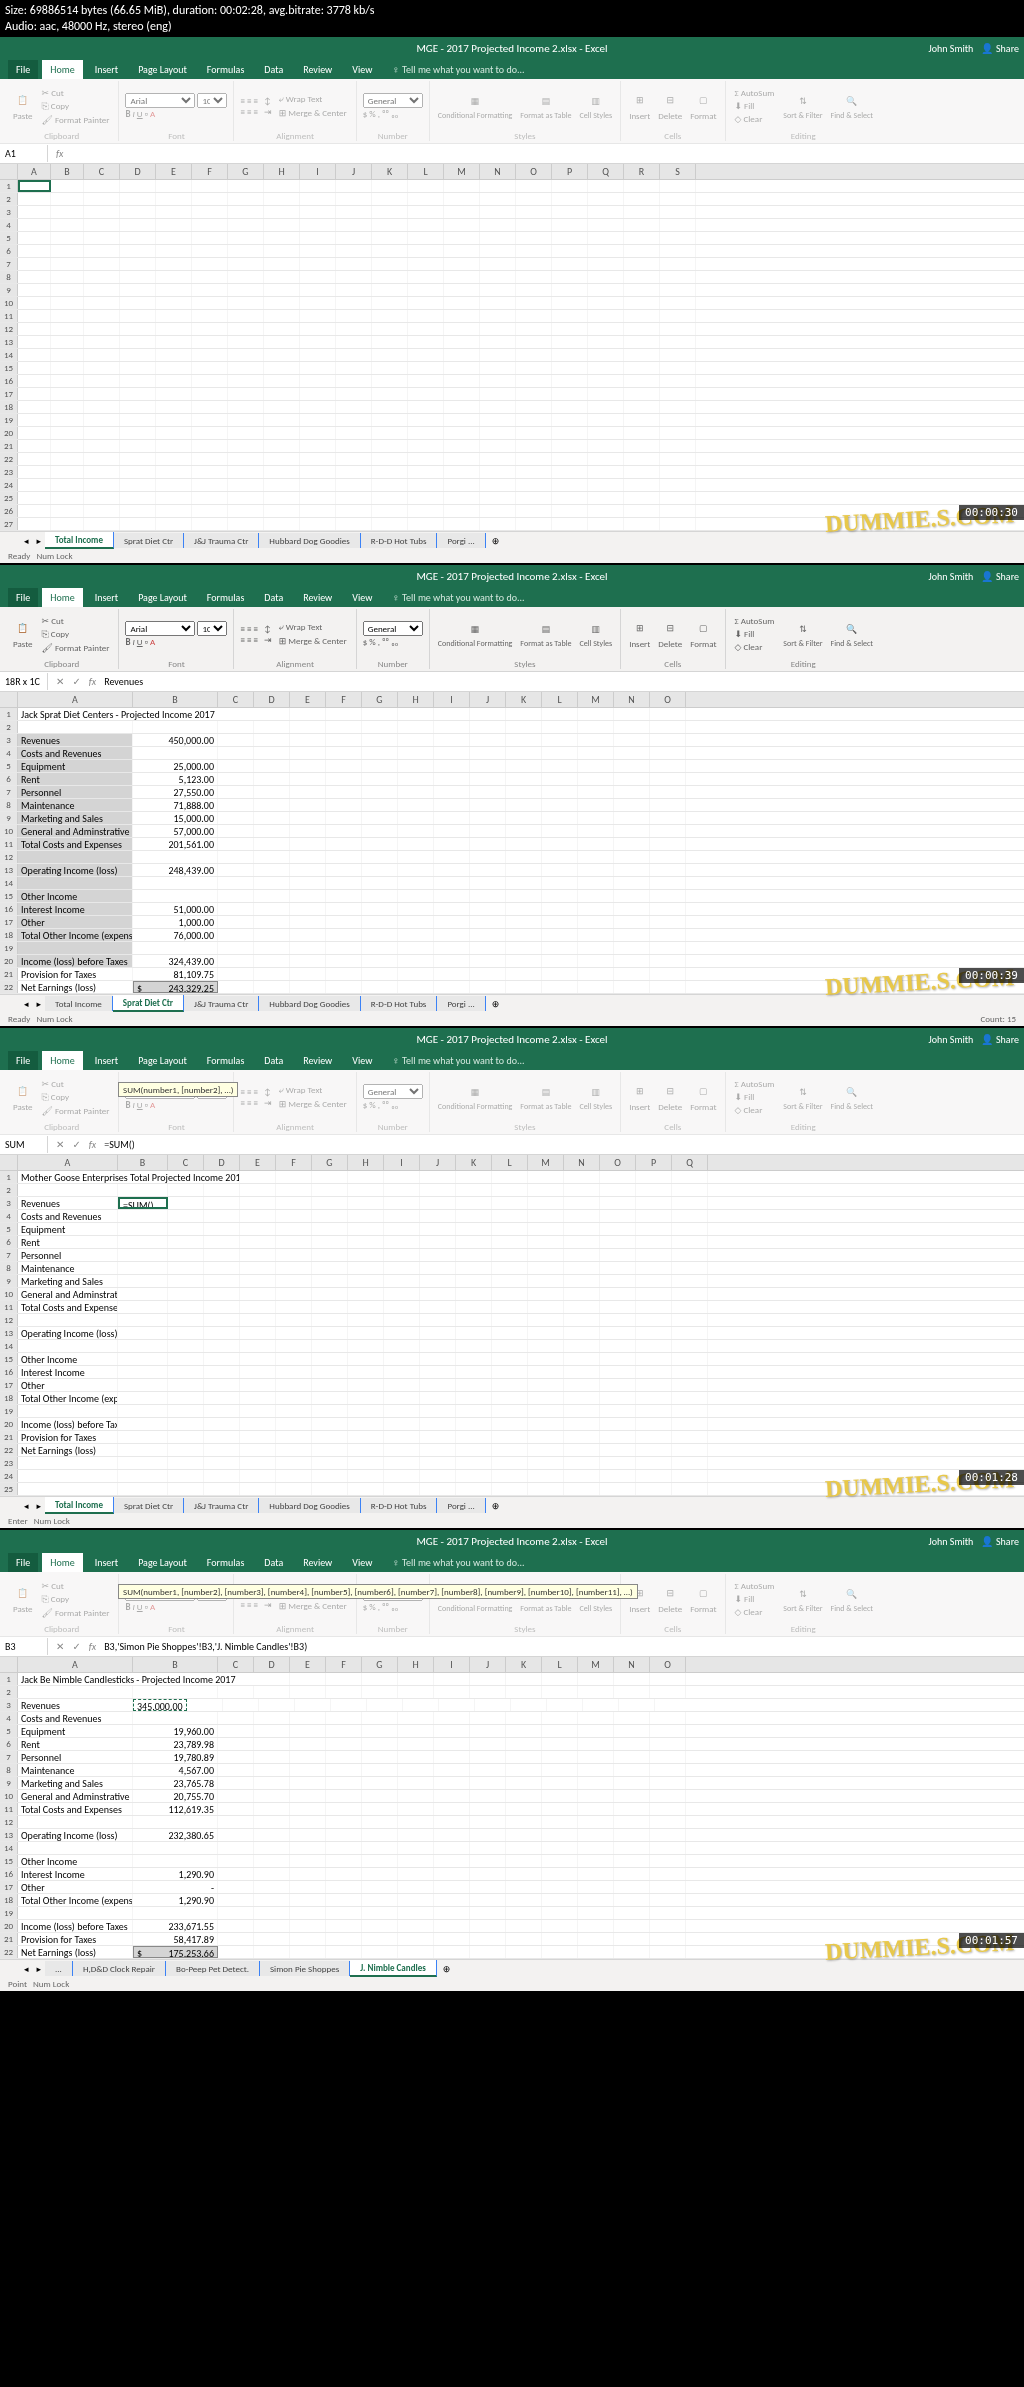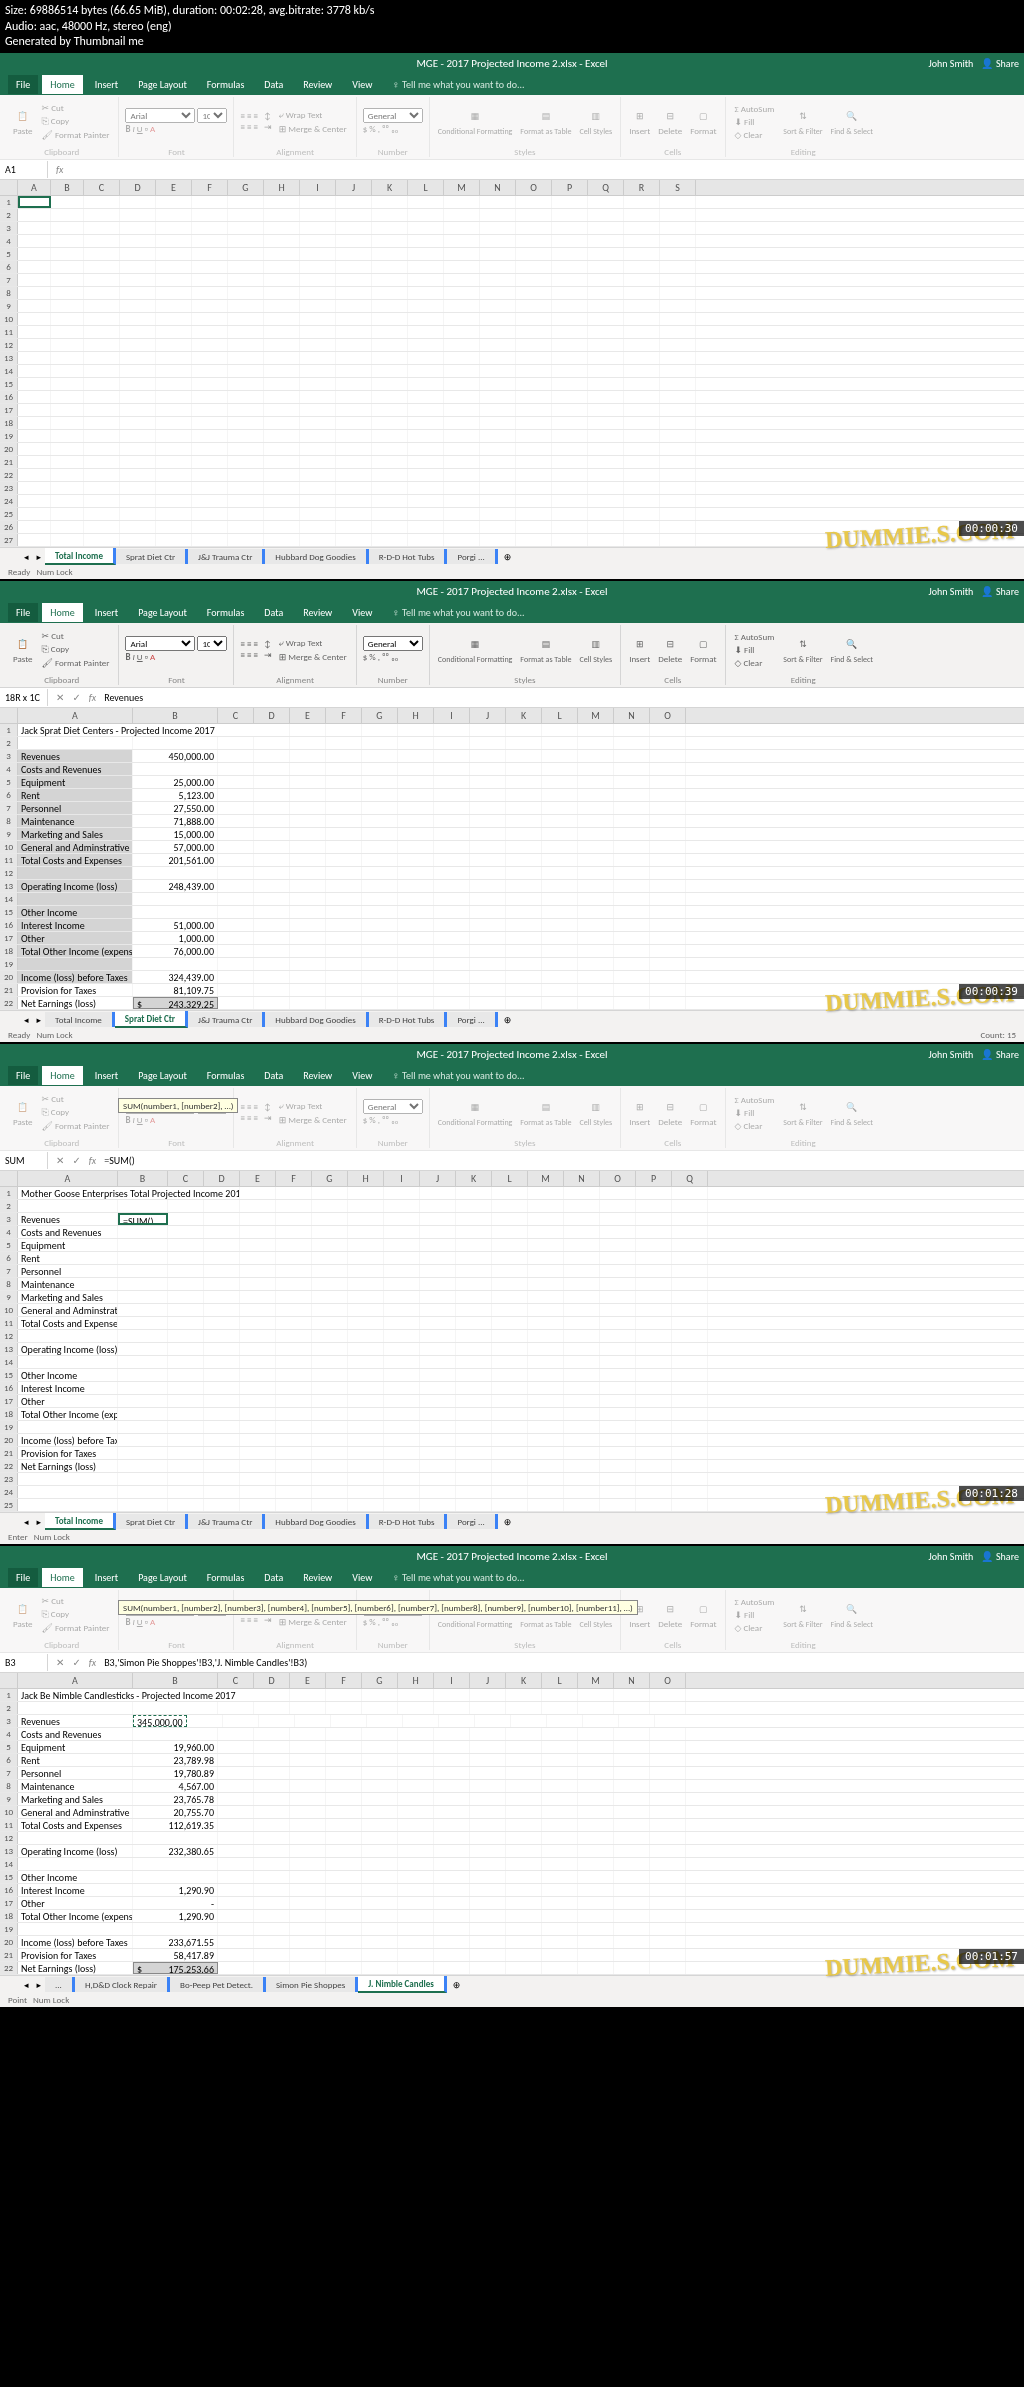--- a/index.html
+++ b/index.html
@@ -27,37 +27,36 @@
 .fx-label{font-style:italic;color:#888}
 .grid{background:#fff}
 .col-headers{display:flex;background:#e6e6e6;border-bottom:1px solid #ccc}
 .rowh{width:18px;background:#e6e6e6;border-right:1px solid #ccc}
 .colh{border-right:1px solid #ccc;text-align:center;font-size:10px;padding:1px 0;color:#555}
 .rows{}
 .row{display:flex;height:13px;border-bottom:1px solid #e8e8e8}
 .row .rh{width:18px;background:#e6e6e6;border-right:1px solid #ccc;text-align:center;font-size:9px;color:#555}
 .cell{border-right:1px solid #f5f5f5;padding:0 3px;font-size:10px;overflow:hidden;white-space:nowrap}
 .sheet-tabs{height:18px;display:flex;align-items:center;background:#f3f2f1;border-top:1px solid #d5d5d5;padding-left:20px;gap:0;font-size:9px}
-.stab{padding:2px 10px;border-right:3px solid #3b82f6;color:#444;background:#e8e8e8}
+.stab{padding:2px 10px;border-right:1px solid #3b82f6;color:#444;background:#e8e8e8}
 .stab.active{background:#fff;border-bottom:2px solid #1e6f4f;color:#1e6f4f;font-weight:bold}
 .statusbar{height:14px;background:#f3f2f1;font-size:9px;color:#666;padding:1px 8px;display:flex;justify-content:space-between}
 .watermark{position:absolute;right:10px;bottom:30px;font-family:'Comic Sans MS',cursive;font-size:24px;font-weight:bold;color:#e8c84a;transform:rotate(-3deg);text-shadow:1px 1px 2px rgba(0,0,0,.3)}
 .tstamp{position:absolute;right:0;bottom:43px;background:rgba(0,0,0,.7);color:#fff;font-size:11px;padding:1px 6px;font-family:monospace}
 .sel{background:#d4d4d4}
 .totalcell{background:#d4d4d4;border:1px solid #888}
 .active-cell{border:2px solid #1e6f4f}
 .tooltip{position:absolute;background:#ffffe1;border:1px solid #888;padding:1px 4px;font-size:9px;color:#333}
 </style>
 </head>
 <body>
 
 <div class="metadata">
   <div>Size: 69886514 bytes (66.65 MiB), duration: 00:02:28, avg.bitrate: 3778 kb/s</div>
   <div>Audio: aac, 48000 Hz, stereo (eng)</div>
-  <div>Generated by Thumbnail me</div>
 </div>
 
 <div id="frames">
     <div class="frame">
       <div class="titlebar">
     <span>MGE - 2017 Projected Income 2.xlsx - Excel</span>
     <div class="user-area">
           <span>John Smith</span>
     <span>👤 Share</span>
         </div>

